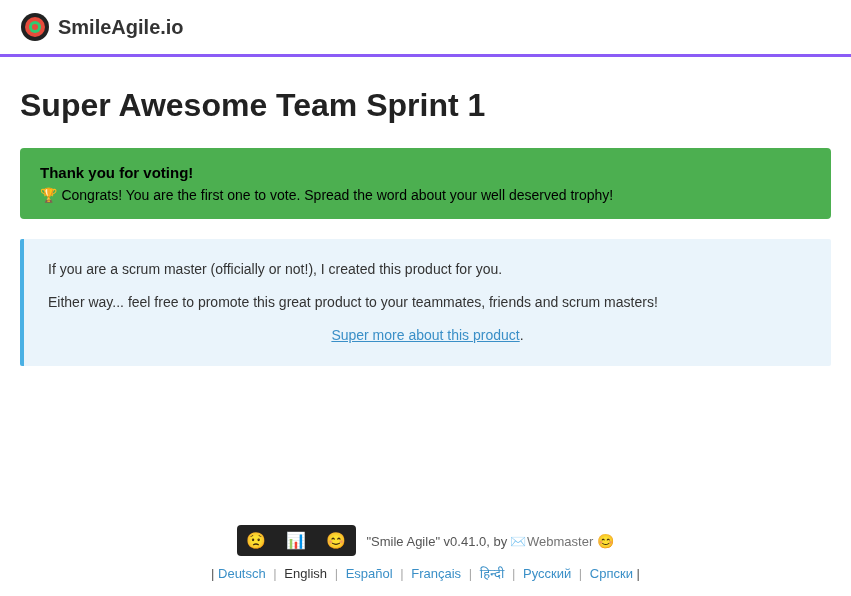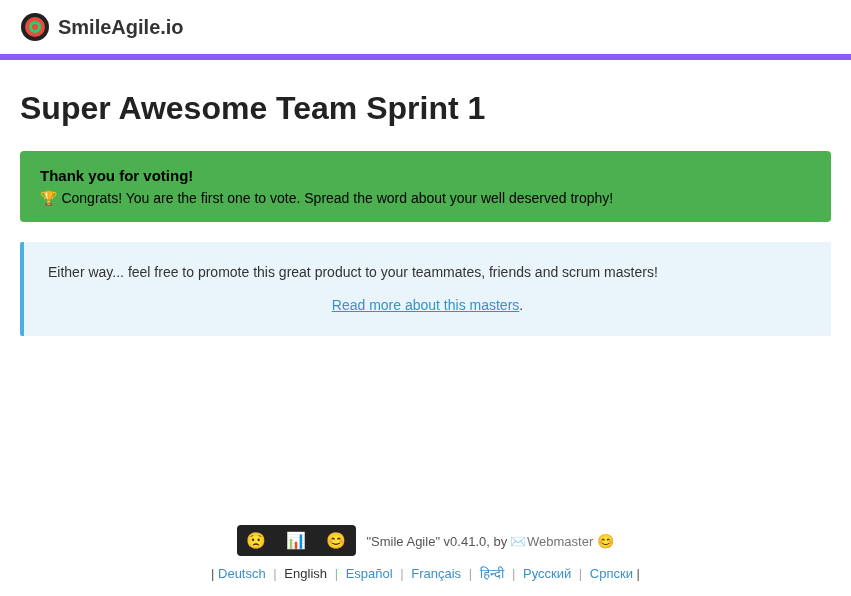--- a/index.html
+++ b/index.html
@@ -16,21 +16,21 @@
       min-height: 596px;
       width: 851px;
       position: relative;
     }
 
     
     .header {
       display: flex;
       align-items: center;
       padding: 12px 20px;
-      border-bottom: 6px solid #8b5cf6;
+      border-bottom: 3px solid #8b5cf6;
     }
 
     .logo-icon {
       width: 30px;
       height: 30px;
       margin-right: 8px;
       flex-shrink: 0;
     }
 
     .logo-text {
@@ -194,23 +194,24 @@
   <h1 class="page-title">Super Awesome Team Sprint 1</h1>
 
   <div class="success-banner">
     <div class="thank-you">Thank you for voting!</div>
     <div class="congrats">
       <span class="trophy-icon">🏆</span><span>Congrats! You are the first one to vote. Spread the word about your well deserved trophy!</span>
     </div>
   </div>
 
   <div class="info-box">
+    <p>If you are a scrum master (officially or not!), I created this product for you.</p>
     <p>Either way... feel free to promote this great product to your teammates, friends and scrum masters!</p>
     <p>
-      <a href="#">Read more about this masters</a><span>.</span>
+      <a href="#">Super more about this product</a><span>.</span>
     </p>
   </div>
 
 </div>
 
 <div class="footer">
   <div class="footer-toolbar">
     <div class="footer-buttons">
       <button class="footer-btn red-btn">
         <span>😟</span>

